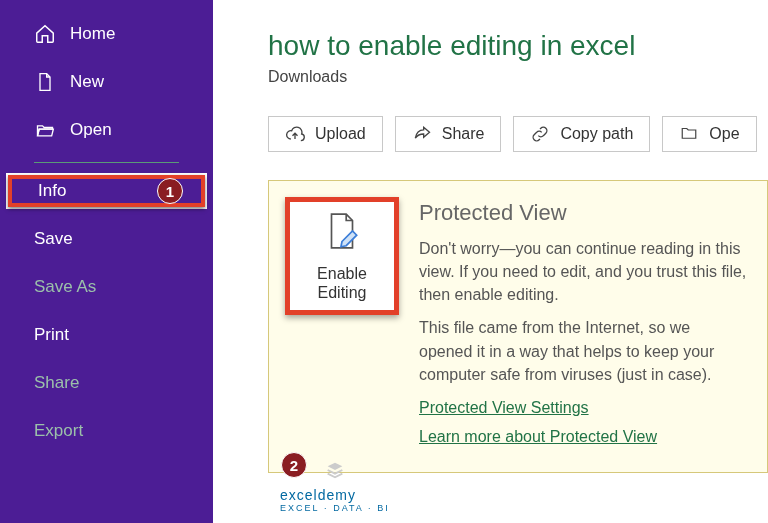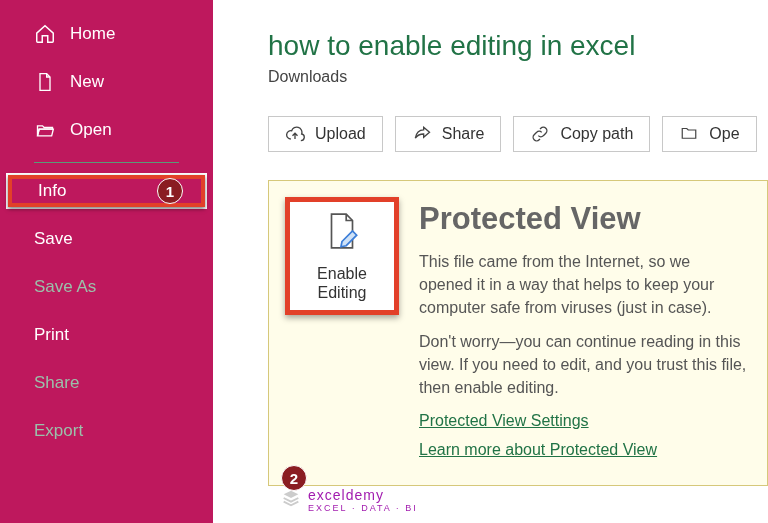--- a/index.html
+++ b/index.html
@@ -1,18 +1,18 @@
 <!DOCTYPE html>
 <html><head>
 <meta charset="utf-8">
 <style>
 * { margin: 0; padding: 0; box-sizing: border-box; font-family: "Segoe UI", Arial, sans-serif; }
 body { width: 768px; height: 523px; overflow: hidden; background: #fff; display: flex; }
 
-.sidebar { width: 213px; background: #be185d; color: #fff; padding-top: 10px; flex-shrink: 0; }
+.sidebar { width: 213px; background: #4c1d95; color: #fff; padding-top: 10px; flex-shrink: 0; }
 .nav-item { display: flex; align-items: center; height: 48px; padding-left: 34px; cursor: pointer; font-size: 17px; gap: 14px; }
 .nav-item.disabled { color: #9bc0aa; }
 .nav-icon { width: 22px; height: 22px; display: flex; align-items: center; justify-content: center; }
 .nav-divider { margin: 8px 34px 10px 34px; border: none; border-top: 1px solid #5a9a77; }
 
 .info-wrap { margin: 4px 6px; border: 2px solid #fff; position: relative; }
 .info-item { display: flex; align-items: center; height: 32px; padding-left: 26px; font-size: 17px; gap: 14px; border: 4px solid #e24029; box-shadow: 0 2px 4px rgba(0,0,0,0.5); }
 .info-badge { position: absolute; right: 22px; top: 50%; transform: translateY(-50%); width: 26px; height: 26px; border-radius: 50%; background: #8a1d22; border: 1px solid #fff; color: #fff; font-size: 15px; display: flex; align-items: center; justify-content: center; font-weight: bold; }
 
 .main { flex: 1; padding: 30px 0 0 55px; color: #333; overflow: hidden; }
@@ -22,25 +22,25 @@
 .toolbar { display: flex; gap: 12px; margin-bottom: 28px; }
 .tool-btn { display: flex; align-items: center; gap: 10px; border: 1px solid #c8c8c8; background: #fff; height: 36px; padding: 0 16px; font-size: 16px; color: #333; cursor: pointer; white-space: nowrap; }
 .tool-btn .ic { width: 20px; height: 20px; display: flex; }
 
 .panel { border: 1px solid #d6c87a; background: #fffdea; padding: 16px 20px 18px 16px; display: flex; gap: 20px; position: relative; width: 500px; }
 .enable-box { position: relative; }
 .enable-btn { width: 114px; height: 118px; border: 5px solid #e24029; background: #fff; box-shadow: 0 3px 6px rgba(0,0,0,0.35); display: flex; flex-direction: column; align-items: center; justify-content: center; gap: 8px; cursor: pointer; font-size: 16px; color: #333; line-height: 1.2; text-align: center; }
 .enable-badge { position: absolute; left: -4px; bottom: -24px; width: 26px; height: 26px; border-radius: 50%; background: #8a1d22; border: 1px solid #fff; color: #fff; font-size: 15px; display: flex; align-items: center; justify-content: center; font-weight: bold; }
 
 .panel-text { flex: 1; color: #555; font-size: 16px; line-height: 1.45; }
-.panel-text h2 { color: #666; font-size: 31px; font-weight: 700; margin-bottom: 8px; }
+.panel-text h2 { color: #666; font-size: 22px; font-weight: 400; margin-bottom: 8px; }
 .panel-text p { margin-bottom: 10px; }
 .panel-text a { color: #217346; text-decoration: underline; display: inline-block; margin-bottom: 6px; font-size: 16px; cursor: pointer; }
 
-.watermark { position: absolute; left: 280px; bottom: 10px; color: #a21caf; font-size: 14px; letter-spacing: 1px; display: flex; align-items: flex-start; gap: 6px; pointer-events: none; }
+.watermark { position: absolute; left: 280px; bottom: 10px; color: #0369a1; font-size: 14px; letter-spacing: 1px; display: flex; align-items: center; gap: 6px; pointer-events: none; flex-direction: column; }
 .watermark small { font-size: 9px; letter-spacing: 2px; display: block; }
 </style>
 </head>
 <body>
 
 <div class="sidebar">
   <div class="nav-item">
     <span class="nav-icon">
       <svg viewBox="0 0 24 24" width="22" height="22" fill="none" stroke="#fff" stroke-width="1.6">
           <path d="M3 11 12 3l9 8v9a1 1 0 0 1-1 1h-5v-7h-6v7H4a1 1 0 0 1-1-1z"></path>
@@ -140,22 +140,22 @@
               <path d="M24 4v6h6"></path>
               <path d="M20 30l10-10 4 4-10 10-5 1z" stroke="#3b7dd8" fill="#cfe2f7"></path>
             </svg>
         </span>
         <span style="max-width:70px">Enable Editing</span>
       </div>
       <div class="enable-badge">2</div>
     </div>
     <div class="panel-text">
       <h2>Protected View</h2>
+      <p>Don't worry—you can continue reading in this view. If you need to edit, and you trust this file, then enable editing.</p>
       <p>This file came from the Internet, so we opened it in a way that helps to keep your computer safe from viruses (just in case).</p>
-      <p>Don't worry—you can continue reading in this view. If you need to edit, and you trust this file, then enable editing.</p>
       <a>Protected View Settings</a><br>
       <a>Learn more about Protected View</a>
     </div>
   </div>
 
   <div class="watermark">
     <svg viewBox="0 0 24 24" width="22" height="22" fill="#ccc">
         <path d="M4 8l8-4 8 4-8 4z"></path>
         <path d="M4 12l8 4 8-4" fill="none" stroke="#ccc" stroke-width="2"></path>
         <path d="M4 16l8 4 8-4" fill="none" stroke="#ccc" stroke-width="2"></path>

